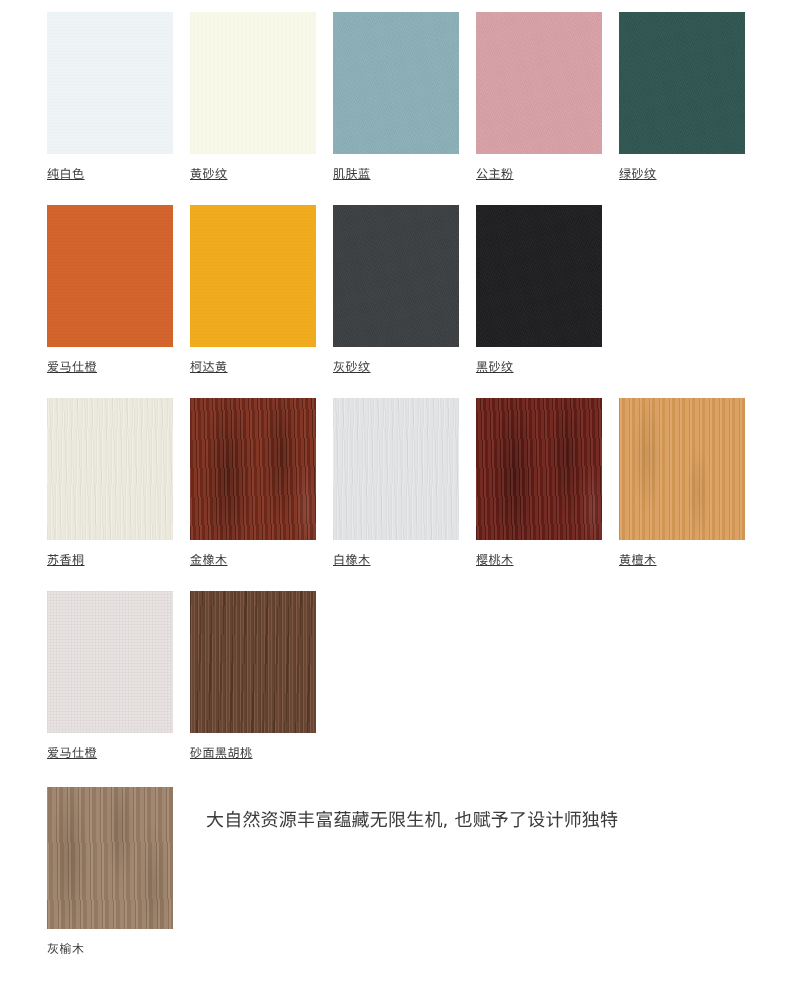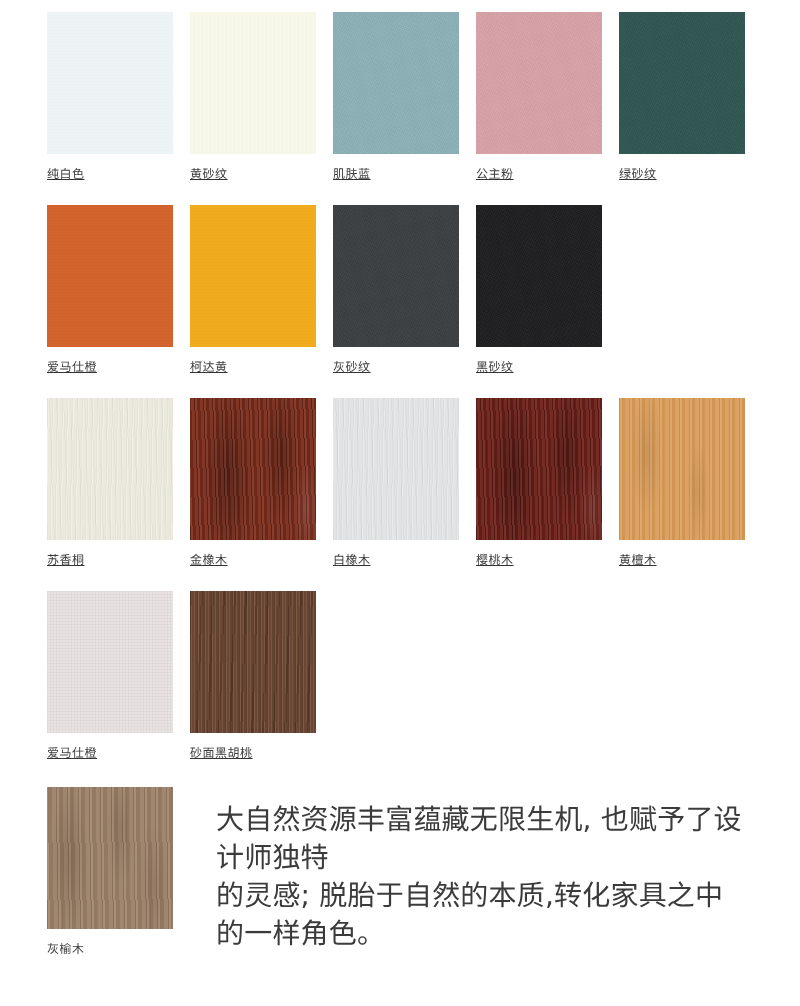--- a/index.html
+++ b/index.html
@@ -171,29 +171,29 @@
     position: absolute;
     left: 47px;
     top: 787px;
     width: 703px;
     display: flex;
     align-items: flex-start;
   }
 
   .feature-swatch-cell {
     width: 126px;
-    margin-right: 10px;
+    margin-right: 0;
     flex: 0 0 126px;
   }
 
   .feature-text {
     flex: 1 1 auto;
     padding-left: 33px;
     padding-top: 14px;
-    font-size: 28px;
+    font-size: 18px;
     line-height: 38px;
     color: #3b3b3b;
     letter-spacing: 0.2px;
   }
   .feature-text p { margin: 0; }
 </style>
 </head>
 <body>
 
 <div class="catalog">
@@ -313,17 +313,16 @@
   <div class="feature-row">
     <div class="feature-swatch-cell">
       <span class="swatch-chip" style="background-color: rgb(156, 129, 105);">
         <span class="tex tex-grain-elm"></span>
       </span>
       <span class="swatch-label">灰榆木</span>
     </div>
 
     <div class="feature-text">
       <p>大自然资源丰富蕴藏无限生机, 也赋予了设计师独特</p>
-      <p>的灵感; 脱胎于自然的本质,转化家具之中的一样角色。</p>
     </div>
   </div>
 
 </div>
 
 </body></html>

